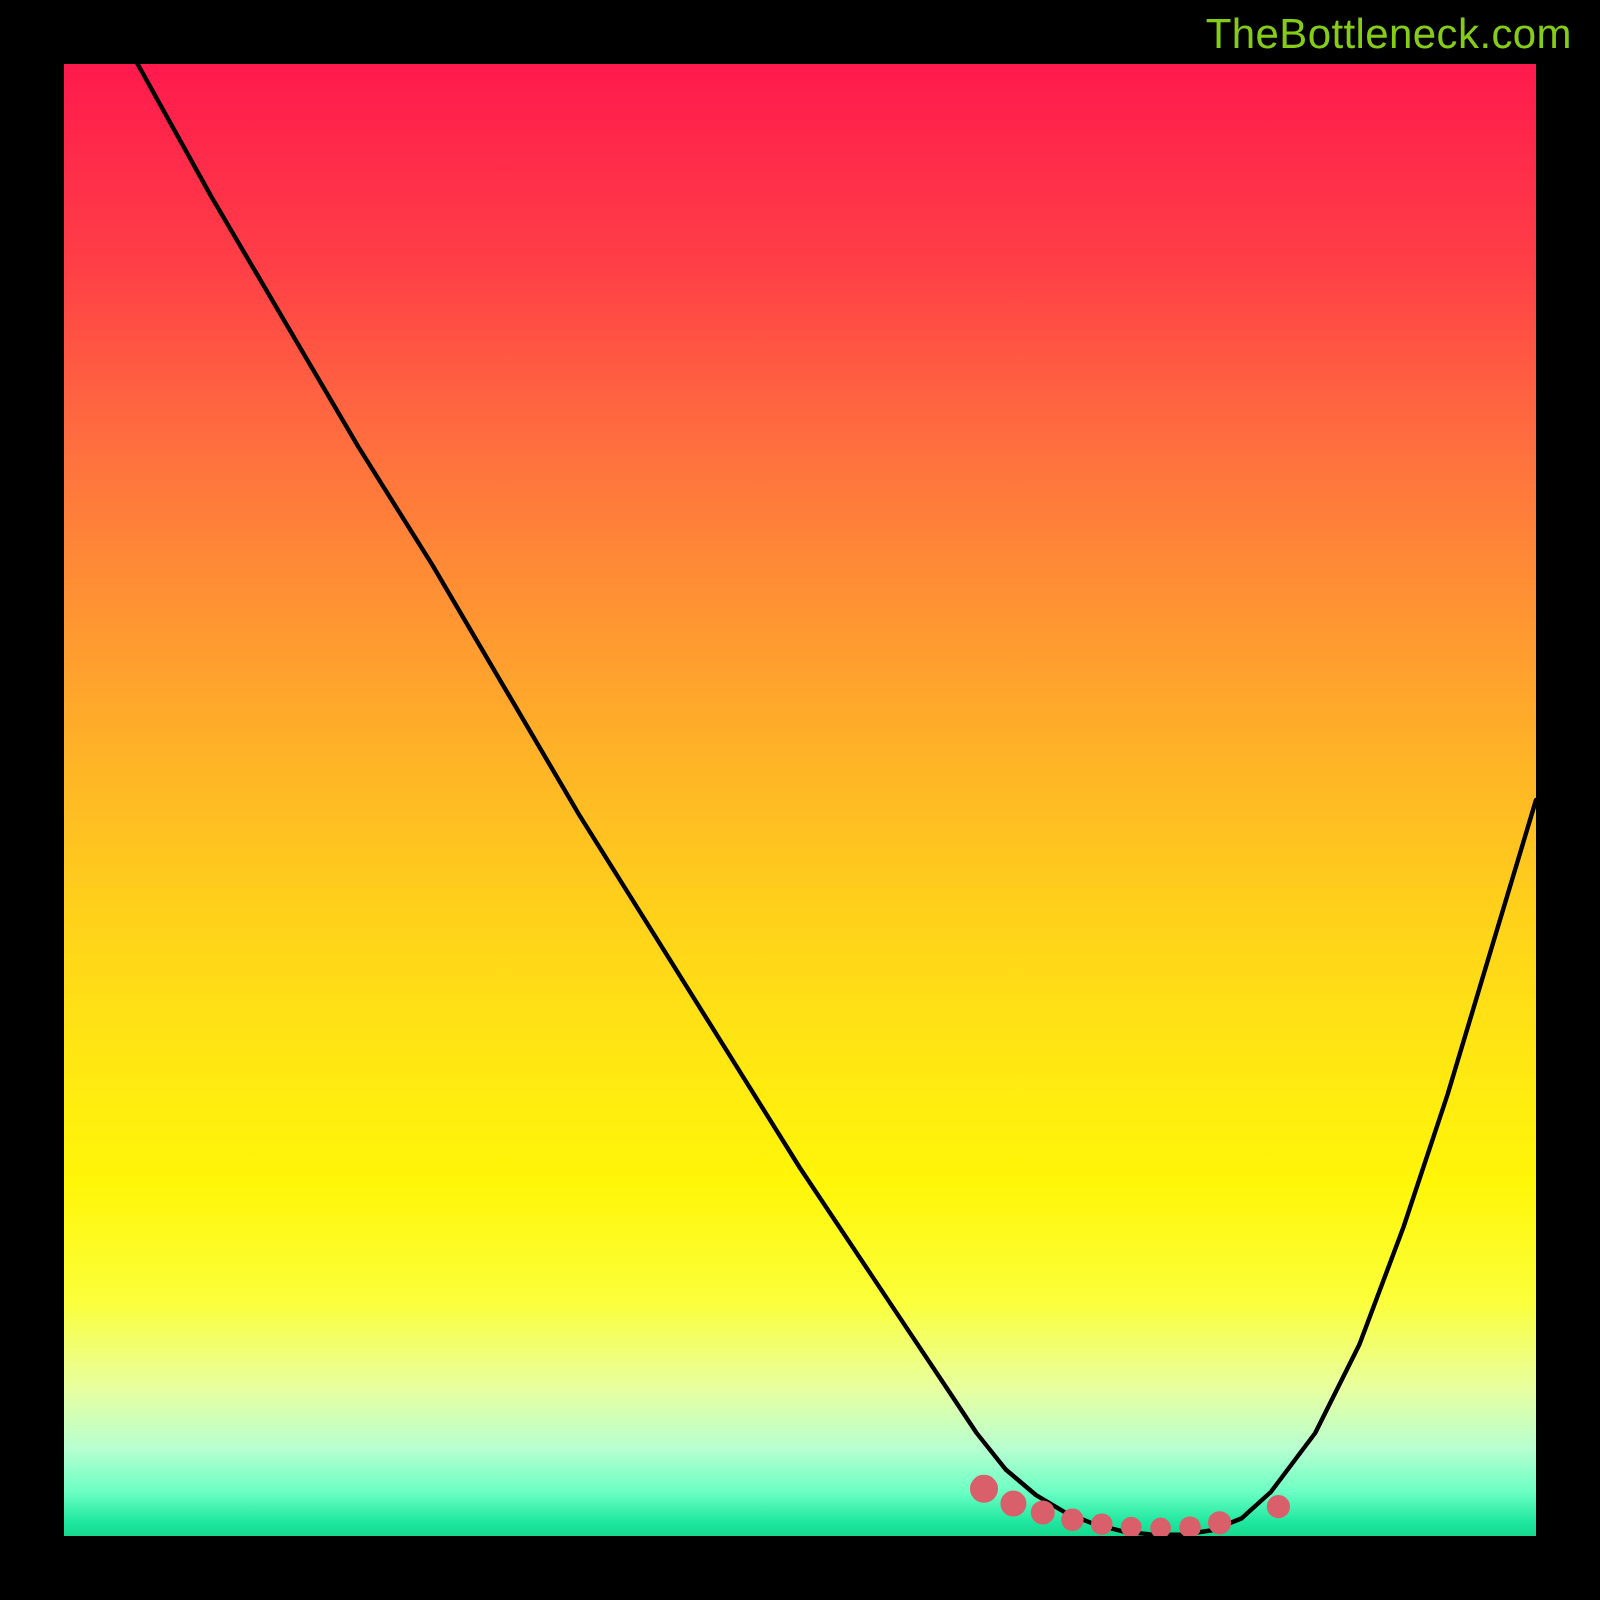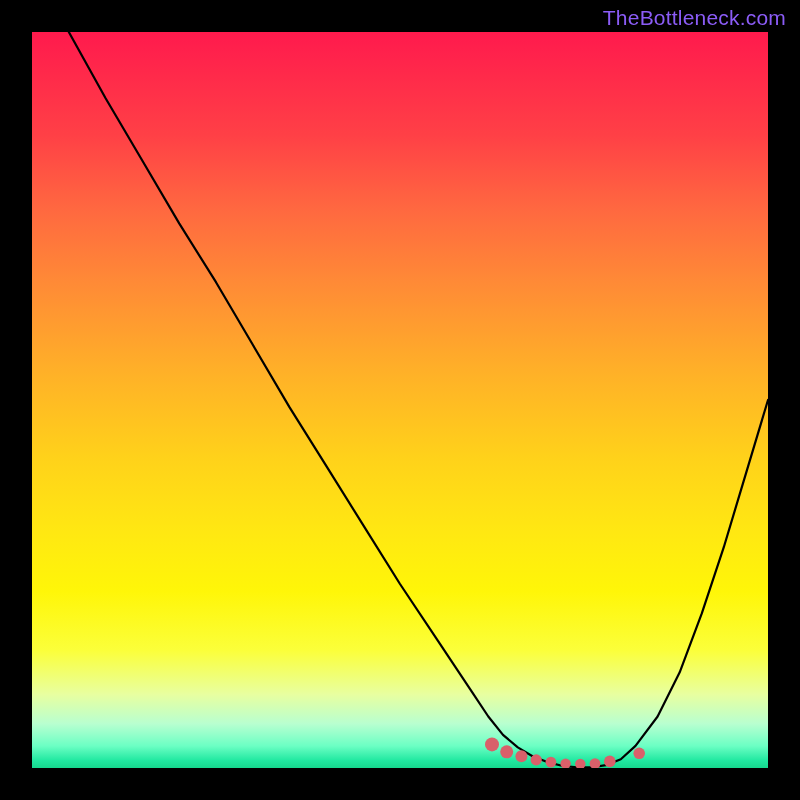--- a/index.html
+++ b/index.html
@@ -52,21 +52,21 @@
     inset: 0;
   }
   .markers {
     position: absolute;
     inset: 0;
   }
   .watermark {
     position: absolute;
     top: 6px;
     right: 14px;
-    color: #8b5cf6;
+    color: #84cc16;
     font-size: 21px;
     letter-spacing: 0.2px;
     font-weight: 500;
   }
 </style>
 </head>
 <body>
 
 <div class="stage">
   <div class="watermark">TheBottleneck.com</div>

